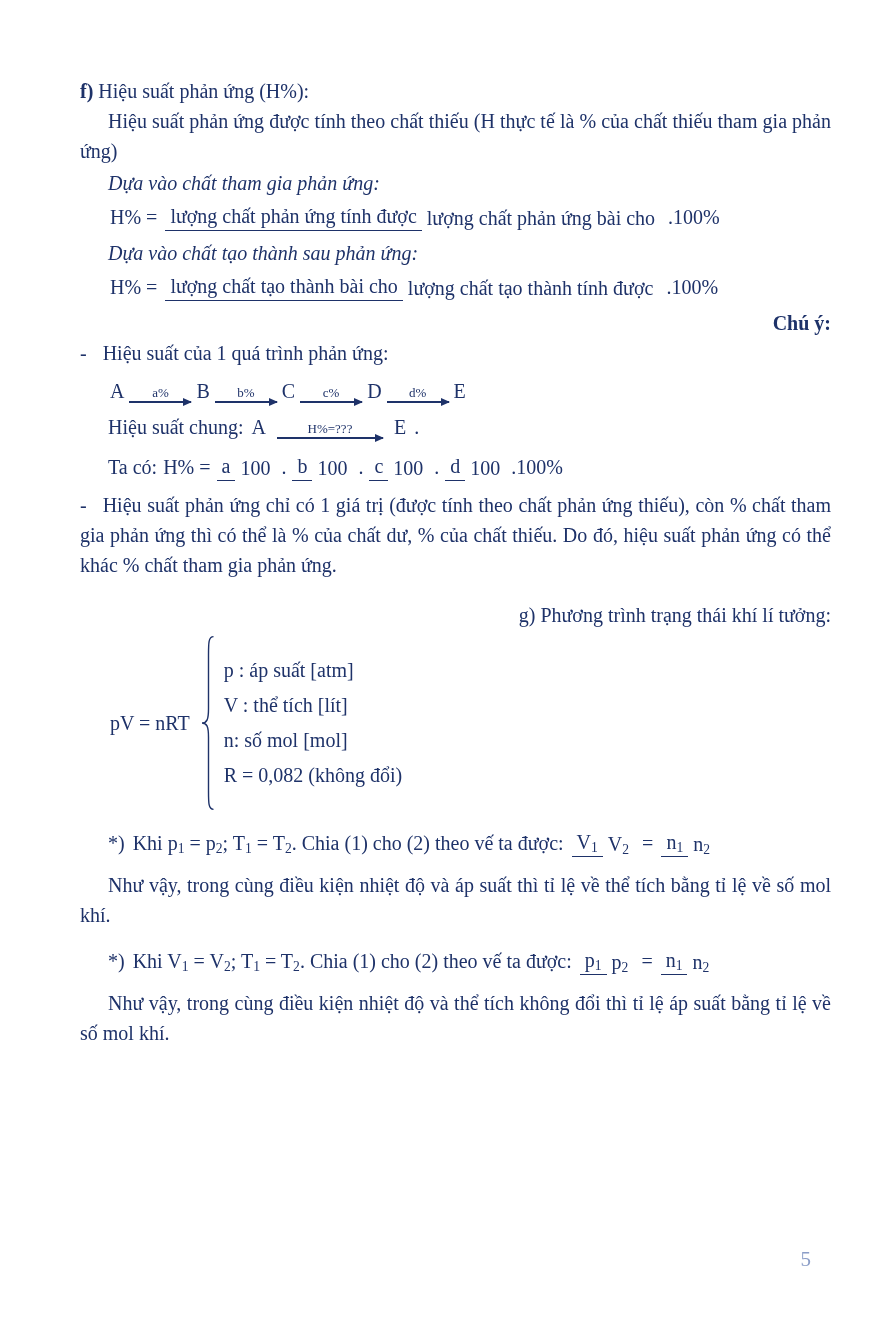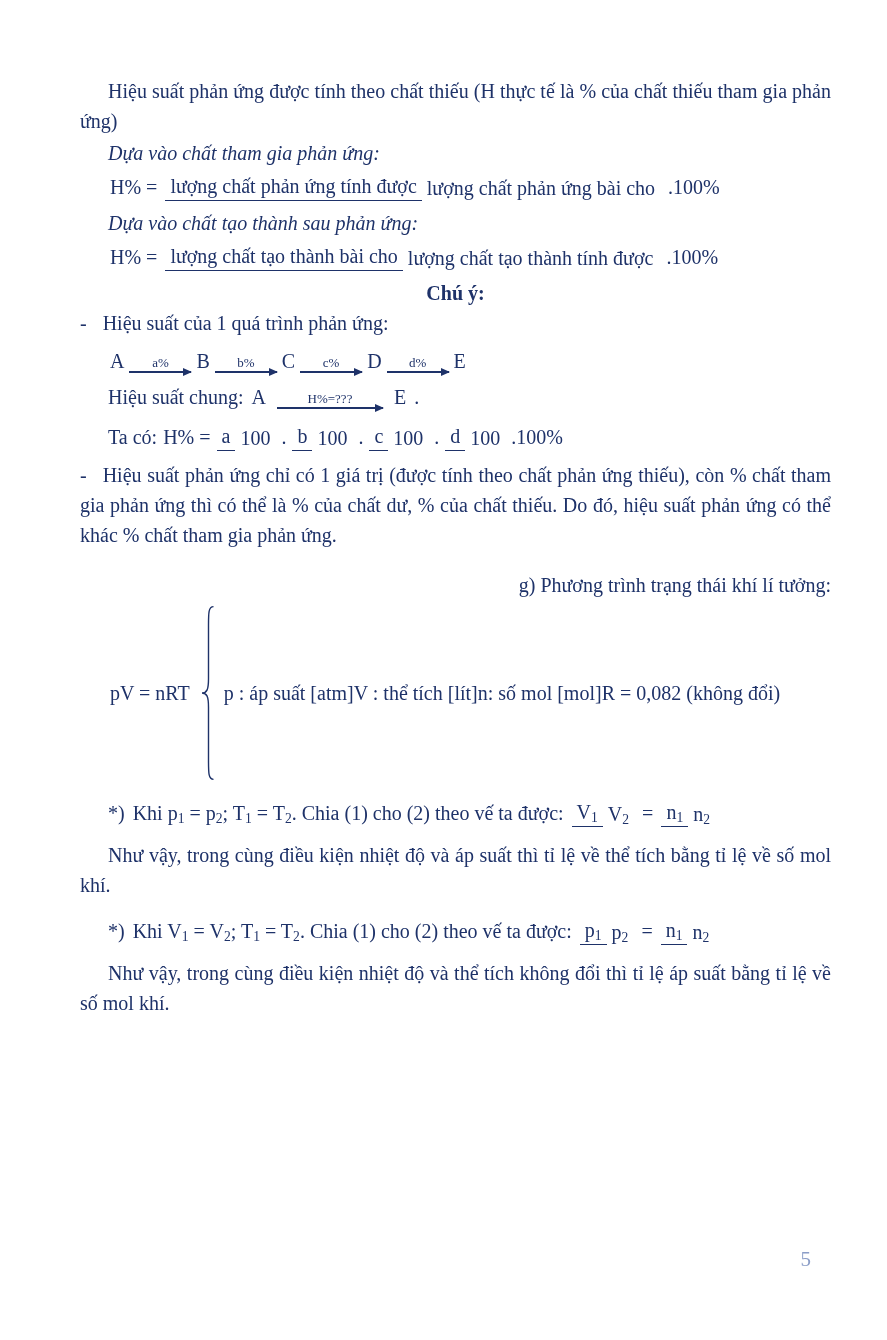--- a/index.html
+++ b/index.html
@@ -33,35 +33,39 @@
     width:0;height:0;border-left:9px solid currentColor;border-top:4.5px solid transparent;border-bottom:4.5px solid transparent;}
   .chain{gap:2px;margin-top:8px;}
   .overall{margin:6px 0 10px 28px;}
   .taco{margin:6px 0 8px 28px;gap:6px;}
   .op{align-self:center;}
   .item2{margin-top:6px;}
   .g-heading{margin-top:20px;text-align:right;}
   .brace-row{display:flex;align-items:center;margin:4px 0 4px 30px;}
   .brace-row .lhs{margin-right:10px;}
   .brace{flex:0 0 auto;margin-right:8px;}
-  .col{display:flex;flex-direction:row;}
+  .col{display:flex;flex-direction:column;}
   .gaslaw .col > div{line-height:35px;}
   .suppose{margin:10px 0 0 26px;}
   .suppose .col > div{line-height:34px;}
   .case-row{margin:16px 0 0 28px;}
   .conclusion{margin-top:12px;}
   sub{font-size:68%;vertical-align:-0.25em;line-height:0;}
   sup{font-size:62%;vertical-align:0.5em;line-height:0;}
   .pagenum{position:absolute;top:1244px;right:76px;color:var(--page-number);font-size:21px;}
 </style>
 </head>
 <body>
 
 <div class="page">
 
+  <p style="text-align:left;">
+    <span class="bold">f)</span>
+    <span>Hiệu suất phản ứng (H%):</span>
+  </p>
 
   <p class="indent">Hiệu suất phản ứng được tính theo chất thiếu (H thực tế là % của chất thiếu tham gia phản ứng)</p>
 
   <p class="case-heading">Dựa vào chất tham gia phản ứng:</p>
 
   <div class="formula">
     <span>H% =</span>
     <span class="frac">
       <span class="num">lượng chất phản ứng tính được</span>
       <span class="den">lượng chất phản ứng bài cho</span>
@@ -73,21 +77,21 @@
 
   <div class="formula">
     <span>H% =</span>
     <span class="frac">
       <span class="num">lượng chất tạo thành bài cho</span>
       <span class="den">lượng chất tạo thành tính được</span>
     </span>
     <span class="tight">.100%</span>
   </div>
 
-  <p class="bold" style="text-align:center;margin-top:4px;">Chú ý:</p>
+  <p class="bold" style="text-align:right;margin-top:4px;">Chú ý:</p>
 
   <p style="text-align:left;">
     <span class="dash">-</span><span>Hiệu suất của 1 quá trình phản ứng:</span>
   </p>
 
   <div class="formula chain">
     <span>A</span>
     <span class="larrow">
       <span class="alabel">a%</span>
       <span class="shaft"></span>

